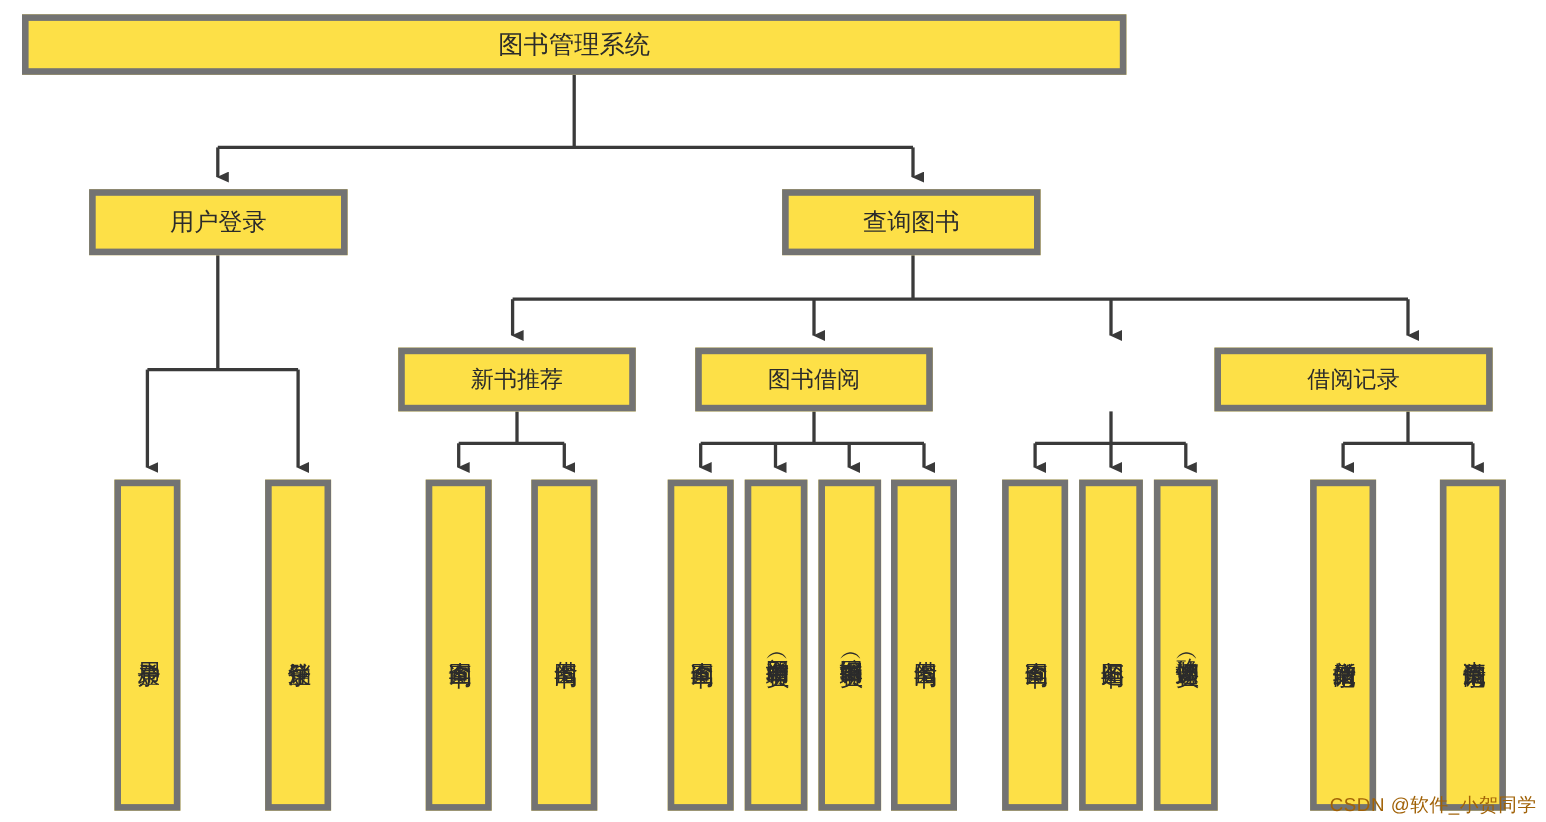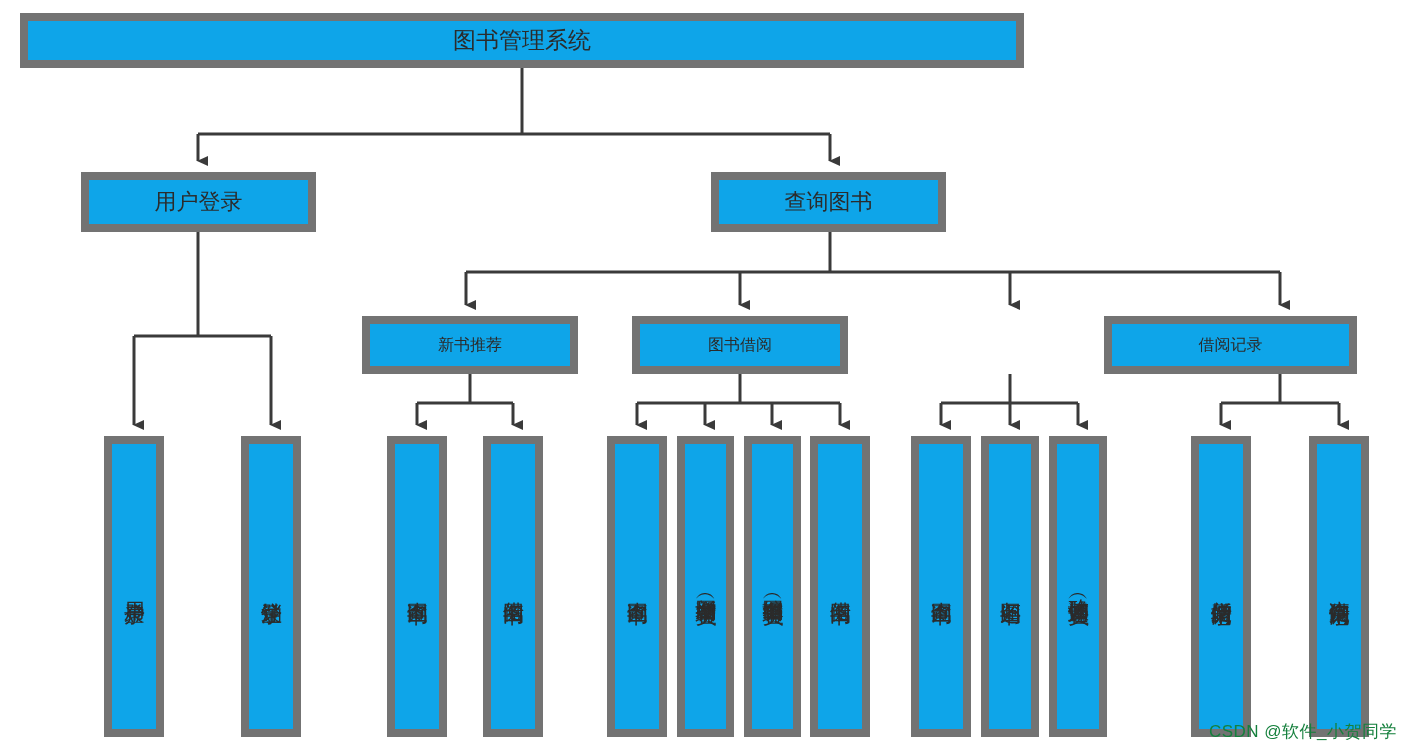--- a/index.html
+++ b/index.html
@@ -21,55 +21,55 @@
     position: absolute;
     left: 0;
     top: 0;
     width: 1405px;
     height: 747px;
     pointer-events: none;
   }
   .node {
     position: absolute;
     box-sizing: border-box;
-    background: #0ea5e9;
-    border: 8px solid #737373;
+    background: #fde047;
+    border: 6px solid #737373;
     display: flex;
     align-items: center;
     justify-content: center;
     color: #2b2b2b;
   }
   .node.root {
     font-size: 23px;
   }
   .node.lvl2 {
     font-size: 22px;
   }
   .node.lvl3 {
-    font-size: 16px;
+    font-size: 21px;
   }
   .node.leaf {
     font-size: 21px;
     writing-mode: vertical-rl;
     text-orientation: upright;
     line-height: 1.18;
     letter-spacing: 1px;
     padding: 4px 0;
     text-align: center;
   }
   .leaf-text {
     display: block;
     white-space: pre-line;
   }
   .watermark {
     position: absolute;
     right: 8px;
     bottom: 4px;
     font-size: 17px;
-    color: #15803d;
+    color: #a16207;
     letter-spacing: 0.5px;
     white-space: nowrap;
   }
 </style>
 </head>
 <body>
 
 <div id="canvas">
 
   <svg id="wires" viewBox="0 0 1405 747" xmlns="http://www.w3.org/2000/svg">

